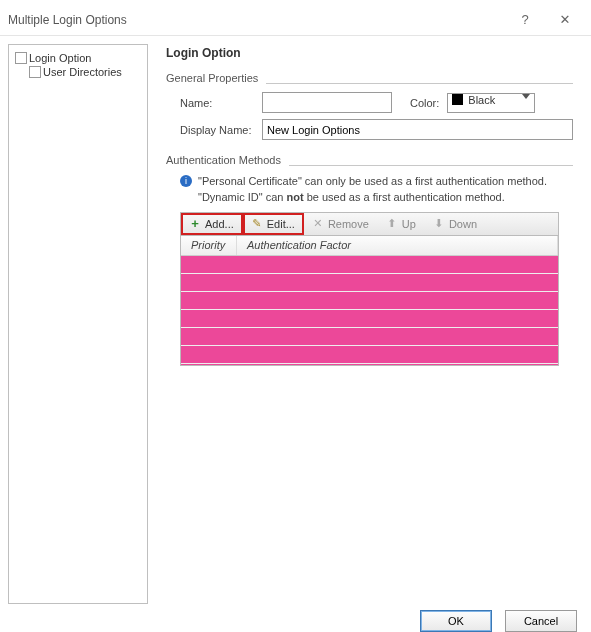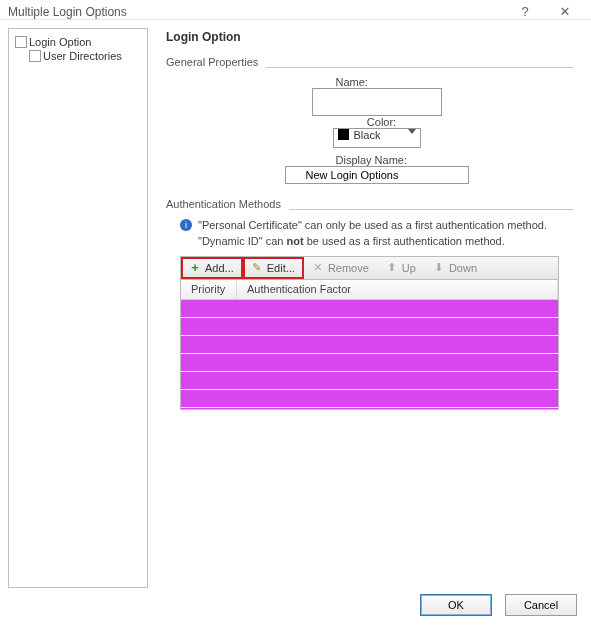--- a/index.html
+++ b/index.html
@@ -1,20 +1,20 @@
 <!DOCTYPE html>
 <html><head>
 <meta charset="utf-8">
 <style>
 * { box-sizing: border-box; margin: 0; padding: 0; }
 html, body { width: 591px; height: 632px; overflow: hidden; }
 body { font-family: "Segoe UI", Tahoma, sans-serif; font-size: 11px; color: #333; background: #fff; }
 
 
-.titlebar { height: 20px; display: flex; align-items: center; padding: 4px 6px 0 8px; background: #fff; border-bottom: 1px solid #e5e5e5; }
+.titlebar { height: 36px; display: flex; align-items: center; padding: 4px 6px 0 8px; background: #fff; border-bottom: 1px solid #e5e5e5; }
 .titlebar .title { flex: 1; color: #555; font-size: 12px; }
 .titlebar .ctrl { width: 40px; height: 28px; display: flex; align-items: center; justify-content: center; color: #666; font-size: 13px; }
 
 
 .client { display: flex; height: 576px; padding: 8px; gap: 8px; }
 
 
 .tree-pane { width: 140px; border: 1px solid #bfbfbf; background: #fff; padding: 6px 4px; }
 .tree-item { display: flex; align-items: center; gap: 2px; padding: 1px 2px; white-space: nowrap; }
 .tree-icon { width: 12px; height: 12px; border: 1px solid #999; display: inline-block; }
@@ -23,23 +23,23 @@
 
 .content { flex: 1; padding: 2px 10px; position: relative; }
 .heading { font-weight: 600; font-size: 12px; margin-bottom: 12px; }
 
 
 .group { margin-bottom: 14px; }
 .group-header { display: flex; align-items: flex-end; margin-bottom: 8px; color: #555; }
 .group-header .label { white-space: nowrap; padding-right: 8px; }
 .group-header .line { flex: 1; height: 1px; background: #c8c8c8; }
 
-.form-row { display: flex; align-items: center; margin-bottom: 6px; padding-left: 14px; flex-direction: column; }
+.form-row { display: flex; align-items: center; margin-bottom: 6px; padding-left: 14px; }
 .form-label { width: 82px; color: #444; }
-.txt { height: 28px; border: 1px solid #9a9a9a; padding: 2px 20px; font: inherit; background: #fff; }
+.txt { height: 21px; border: 1px solid #9a9a9a; padding: 2px 4px; font: inherit; background: #fff; }
 .txt.name { width: 130px; }
 .txt.comment { flex: 1; }
 .txt.display { flex: 1; }
 
 .color-label { margin: 0 8px 0 18px; color: #444; }
 .color-select { width: 88px; height: 20px; border: 1px solid #9a9a9a; display: flex; padding: 0 4px; justify-content: space-between; }
 .swatch { width: 11px; height: 11px; background: #000; margin-right: 5px; }
 .color-text { flex:1; }
 .caret { width: 0; height: 0; border-left: 4px solid transparent; border-right: 4px solid transparent; border-top: 5px solid #555; }
 
@@ -48,21 +48,21 @@
 .info-text { color: #444; line-height: 1.45; }
 
 
 .toolbar { display: flex; border: 1px solid #bbb; background: linear-gradient(#f8f8f8,#e6e6e6); height: 24px; margin: 6px 14px 0 14px; }
 .tbtn { display: flex; align-items: center; gap: 4px; padding: 0 8px; border-right: 1px solid transparent; color: #888; font-size: 11px; }
 .tbtn.enabled { color: #333; }
 .tbtn.hl { outline: 2px solid #d12020; outline-offset: -2px; }
 .tbtn .ic { width: 12px; height: 12px; display: flex; align-items: center; justify-content: center; }
 
 
-.table { margin: 0 14px; border: 1px solid #bbb; border-top: none; min-height: 130px; background: #d946ef; }
+.table { margin: 0 14px; border: 1px solid #bbb; border-top: none; min-height: 130px; background: #ec4899; font-style: italic; }
 .thead { display: flex; height: 20px; background: linear-gradient(#fdfdfd,#eee); border-bottom: 1px solid #ccc; }
 .th { padding: 3px 10px; border-right: 1px solid #ddd; color: #444; }
 .th.priority { width: 56px; }
 .th.factor { flex: 1; }
 .trow { height: 18px; border-bottom: 1px solid #eee; }
 
 
 .footer { height: 26px; display: flex; justify-content: flex-end; align-items: center; gap: 13px; padding: 0 14px 8px 0; }
 .btn { width: 72px; height: 22px; border: 1px solid #9a9a9a; background: linear-gradient(#fdfdfd,#e9e9e9); font: inherit; }
 .btn.primary { border: 1px solid #3b78b5; box-shadow: 0 0 0 1px #7fb3e6 inset; }

